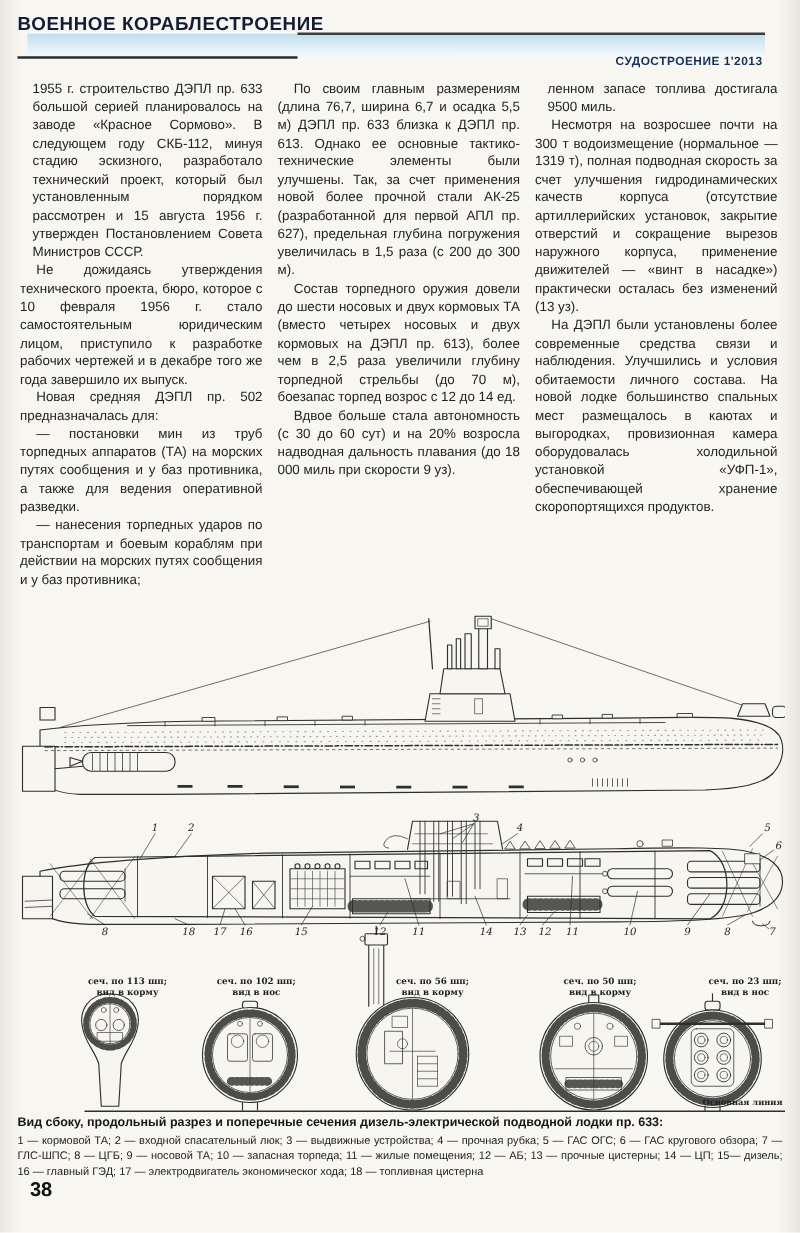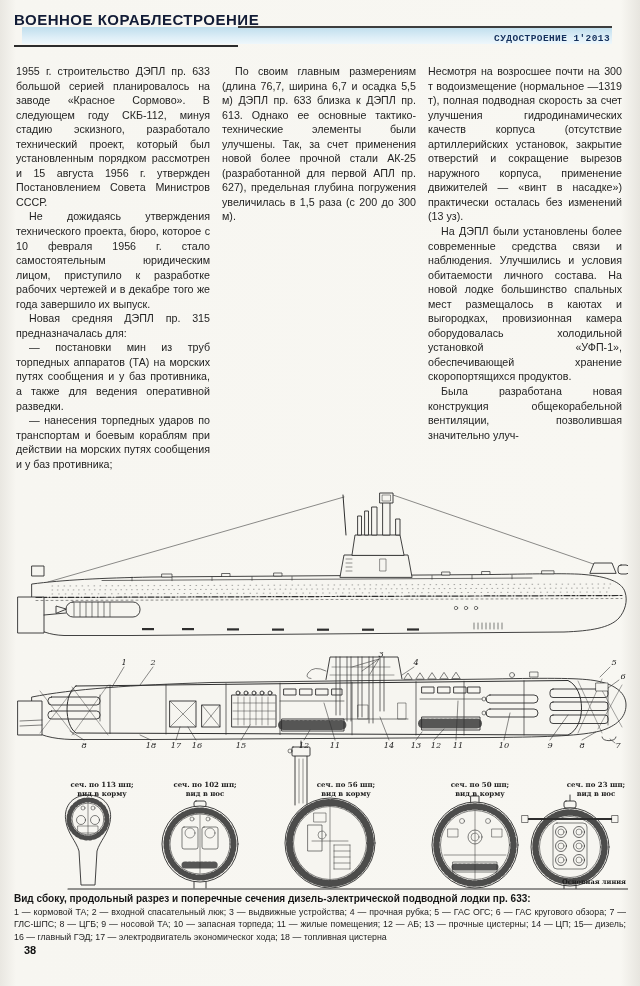--- a/index.html
+++ b/index.html
@@ -7,64 +7,66 @@
        background:linear-gradient(90deg,#e9e7e1 0,#f7f6f1 2.5%,#f8f7f2 97%,#e7e5df 100%);
        font-family:"Liberation Sans",sans-serif;color:#242424;}
   .page{position:absolute;inset:0;}
   
   .hdr-band{position:absolute;left:22px;top:27px;width:590px;height:17px;
             background:linear-gradient(180deg,#bfdeed 0,#ddeef7 60%,#eef7fb 100%);}
   .hdr-topline{position:absolute;left:238px;top:26px;width:374px;height:2px;background:#3d3d3d;}
   .hdr-title{position:absolute;left:14px;top:11px;font-size:15px;font-weight:bold;
              letter-spacing:.5px;color:#121c36;white-space:nowrap;}
   .hdr-underline{position:absolute;left:14px;top:45px;width:224px;height:2.4px;background:#2c2c2c;}
-  .hdr-issue{position:absolute;right:30px;top:33px;font-size:9.5px;font-weight:bold;
-             letter-spacing:.4px;color:#14305c;font-family:Liberation Mono, monospace;}
+  .hdr-issue{position:absolute;right:30px;top:44px;font-size:9.5px;font-weight:bold;
+             letter-spacing:.4px;color:#14305c;}
   
   .cols{position:absolute;left:16px;top:64px;width:608px;display:flex;gap:12px;}
   .col{width:194px;font-size:10.7px;line-height:14.55px;text-align:justify;}
   .col p{margin:0;text-indent:13px;}
-  .col.cont p:first-child{text-indent:0;}
+  .col.cont p:first-child{text-indent:0;margin-left:10px;}
   
   .fig{position:absolute;left:12px;top:489px;width:616px;height:410px;}
   svg text.callout{font-family:"DejaVu Serif",serif;font-style:italic;font-size:8.2px;fill:#1d1d1d;}
   svg text.seclab{font-family:"DejaVu Serif",serif;font-weight:bold;font-size:7px;fill:#1d1d1d;}
   svg text.baselab{font-family:"DejaVu Serif",serif;font-weight:bold;font-size:6.6px;fill:#1d1d1d;}
   
   .caption{position:absolute;left:14px;top:893px;width:612px;}
   .cap-title{font-size:10px;font-weight:bold;color:#161616;margin:0 0 2px 0;}
   .cap-legend{font-size:8.8px;line-height:12.4px;text-align:justify;color:#222;}
-  .pageno{position:absolute;left:24px;top:944px;font-size:11px;font-weight:bold;color:#111;}
+  .pageno{position:absolute;left:24px;top:944px;font-size:16px;font-weight:bold;color:#111;}
 </style>
 </head>
 <body>
 
 <div class="page">
 
   <div class="hdr-band"></div>
   <div class="hdr-topline"></div>
   <div class="hdr-title">ВОЕННОЕ КОРАБЛЕСТРОЕНИЕ</div>
   <div class="hdr-underline"></div>
   <div class="hdr-issue">СУДОСТРОЕНИЕ 1'2013</div>
 
   <div class="cols">
     <div class="col cont">
         <p>1955 г. строительство ДЭПЛ пр. 633 большой серией планировалось на заводе «Красное Сормово». В следующем году СКБ-112, минуя стадию эскизного, разработало технический проект, который был установленным порядком рассмотрен и 15 августа 1956 г. утвержден Постановлением Совета Министров СССР.</p>
         <p>Не дожидаясь утверждения технического проекта, бюро, которое с 10 февраля 1956 г. стало самостоятельным юридическим лицом, приступило к разработке рабочих чертежей и в декабре того же года завершило их выпуск.</p>
-        <p>Новая средняя ДЭПЛ пр. 315 предназначалась для:</p>
+        <p>Новая средняя ДЭПЛ пр. 502 предназначалась для:</p>
         <p>— постановки мин из труб торпедных аппаратов (ТА) на морских путях сообщения и у баз противника, а также для ведения оперативной разведки.</p>
         <p>— нанесения торпедных ударов по транспортам и боевым кораблям при действии на морских путях сообщения и у баз противника;</p>
       </div>
     <div class="col">
         <p>По своим главным размерениям (длина 76,7, ширина 6,7 и осадка 5,5 м) ДЭПЛ пр. 633 близка к ДЭПЛ пр. 613. Однако ее основные тактико-технические элементы были улучшены. Так, за счет применения новой более прочной стали АК-25 (разработанной для первой АПЛ пр. 627), предельная глубина погружения увеличилась в 1,5 раза (с 200 до 300 м).</p>
+        <p>Состав торпедного оружия довели до шести носовых и двух кормовых ТА (вместо четырех носовых и двух кормовых на ДЭПЛ пр. 613), более чем в 2,5 раза увеличили глубину торпедной стрельбы (до 70 м), боезапас торпед возрос с 12 до 14 ед.</p>
+        <p>Вдвое больше стала автономность (с 30 до 60 сут) и на 20% возросла надводная дальность плавания (до 18 000 миль при скорости 9 уз).</p>
       </div>
     <div class="col cont">
+        <p>ленном запасе топлива достигала 9500 миль.</p>
         <p>Несмотря на возросшее почти на 300 т водоизмещение (нормальное —1319 т), полная подводная скорость за счет улучшения гидродинамических качеств корпуса (отсутствие артиллерийских установок, закрытие отверстий и сокращение вырезов наружного корпуса, применение движителей — «винт в насадке») практически осталась без изменений (13 уз).</p>
         <p>На ДЭПЛ были установлены более современные средства связи и наблюдения. Улучшились и условия обитаемости личного состава. На новой лодке большинство спальных мест размещалось в каютах и выгородках, провизионная камера оборудовалась холодильной установкой «УФП-1», обеспечивающей хранение скоропортящихся продуктов.</p>
-        <p>Была разработана новая конструкция общекорабельной вентиляции, позволившая значительно улуч-</p>
       </div>
   </div>
 
   <div class="fig">
   <svg viewBox="0 0 616 410" width="616" height="410" fill="none" stroke="#2e2e2e" stroke-width="0.9" stroke-linejoin="round" stroke-linecap="round">
 
     <g>
 
       <line x1="332" y1="8" x2="36" y2="93" stroke-width="0.55"></line>
       <line x1="381" y1="6" x2="596" y2="80" stroke-width="0.55"></line>

